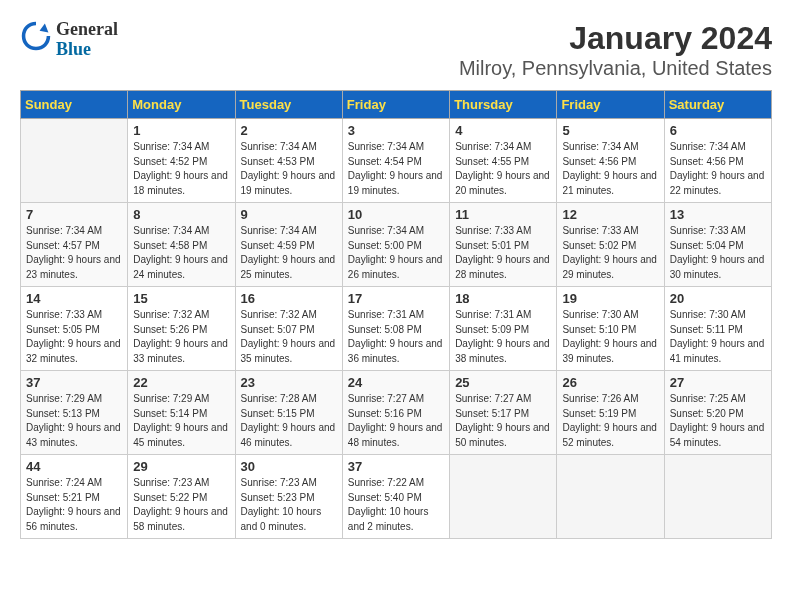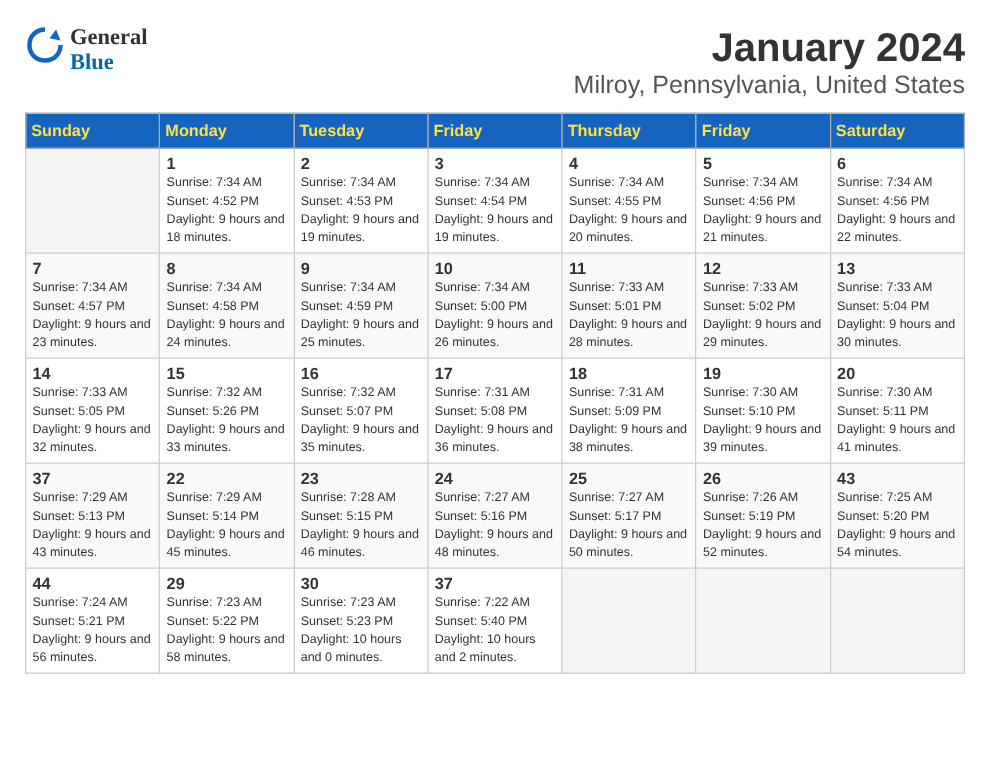--- a/index.html
+++ b/index.html
@@ -321,21 +321,21 @@
         </td>
         <td>
           <div class="day-num">26</div>
         <div class="cell-content">
           <div>Sunrise: 7:26 AM</div>
           <div>Sunset: 5:19 PM</div>
           <div>Daylight: 9 hours and 52 minutes.</div>
         </div>
         </td>
         <td>
-          <div class="day-num">43</div>
+          <div class="day-num">27</div>
         <div class="cell-content">
           <div>Sunrise: 7:25 AM</div>
           <div>Sunset: 5:20 PM</div>
           <div>Daylight: 9 hours and 54 minutes.</div>
         </div>
         </td>
       </tr>
       <tr>
         <td>
           <div class="day-num">44</div>

